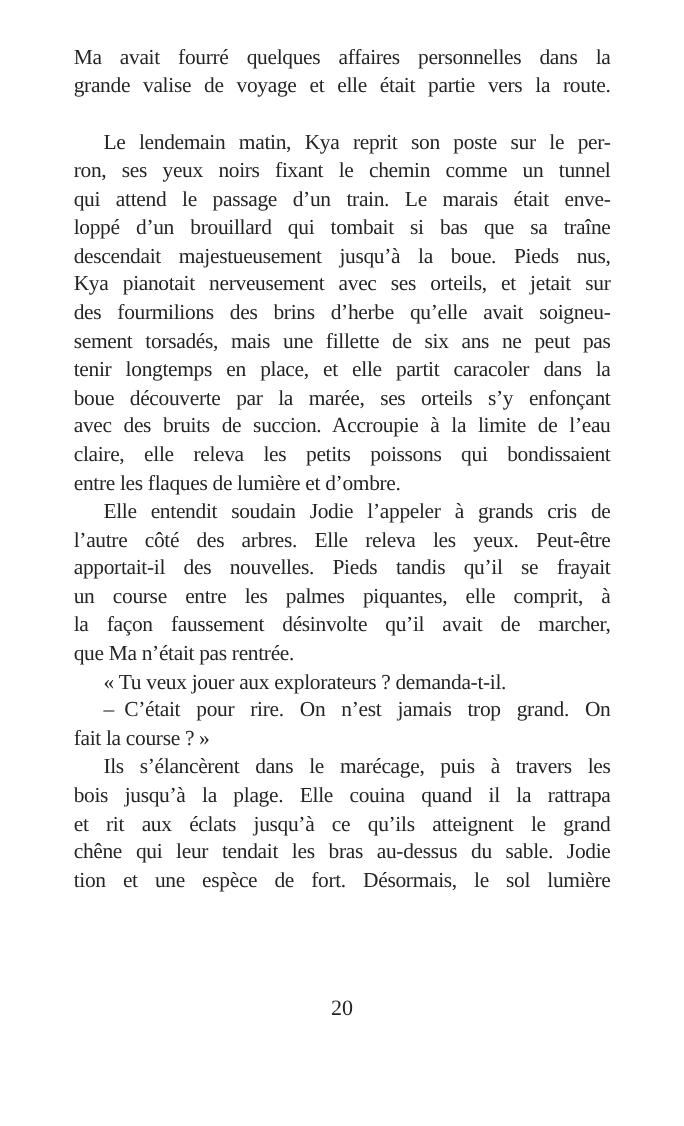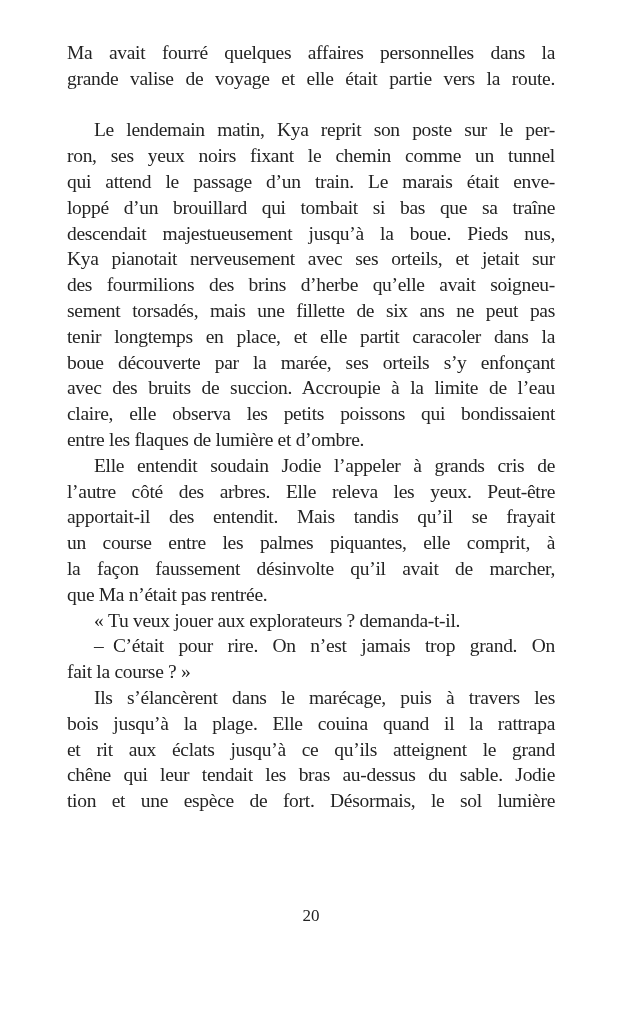--- a/index.html
+++ b/index.html
@@ -42,21 +42,21 @@
   .section-gap {
     height: 25.8px;
   }
   .folio {
     position: absolute;
     left: 67px;
     top: 906px;
     width: 488px;
     text-align: center;
     font-family: "Liberation Serif", "DejaVu Serif", serif;
-    font-size: 17px;
+    font-size: 20px;
     color: #242424;
   }
 </style>
 </head>
 <body>
 
 <div class="page">
   <main class="text-column">
       <div class="paragraph">
         <div class="line">Ma avait fourré quelques affaires personnelles dans la</div>
@@ -68,27 +68,27 @@
         <div class="line">ron, ses yeux noirs fixant le chemin comme un tunnel</div>
         <div class="line">qui attend le passage d’un train. Le marais était enve-</div>
         <div class="line">loppé d’un brouillard qui tombait si bas que sa traîne</div>
         <div class="line">descendait majestueusement jusqu’à la boue. Pieds nus,</div>
         <div class="line">Kya pianotait nerveusement avec ses orteils, et jetait sur</div>
         <div class="line">des fourmilions des brins d’herbe qu’elle avait soigneu-</div>
         <div class="line">sement torsadés, mais une fillette de six ans ne peut pas</div>
         <div class="line">tenir longtemps en place, et elle partit caracoler dans la</div>
         <div class="line">boue découverte par la marée, ses orteils s’y enfonçant</div>
         <div class="line">avec des bruits de succion. Accroupie à la limite de l’eau</div>
-        <div class="line">claire, elle observa les petits poissons qui bondissaient</div>
+        <div class="line">claire, elle releva les petits poissons qui bondissaient</div>
         <div class="line last">entre les flaques de lumière et d’ombre.</div>
       </div>
       <div class="paragraph">
         <div class="line indent">Elle entendit soudain Jodie l’appeler à grands cris de</div>
         <div class="line">l’autre côté des arbres. Elle releva les yeux. Peut-être</div>
-        <div class="line">apportait-il des entendit. Mais tandis qu’il se frayait</div>
+        <div class="line">apportait-il des nouvelles. Pieds tandis qu’il se frayait</div>
         <div class="line">un course entre les palmes piquantes, elle comprit, à</div>
         <div class="line">la façon faussement désinvolte qu’il avait de marcher,</div>
         <div class="line last">que Ma n’était pas rentrée.</div>
       </div>
       <div class="paragraph">
         <div class="line last indent">«&nbsp;Tu veux jouer aux explorateurs&nbsp;? demanda-t-il.</div>
       </div>
       <div class="paragraph">
         <div class="line indent">– C’était pour rire. On n’est jamais trop grand. On</div>
         <div class="line last">fait la course&nbsp;?&nbsp;»</div>

